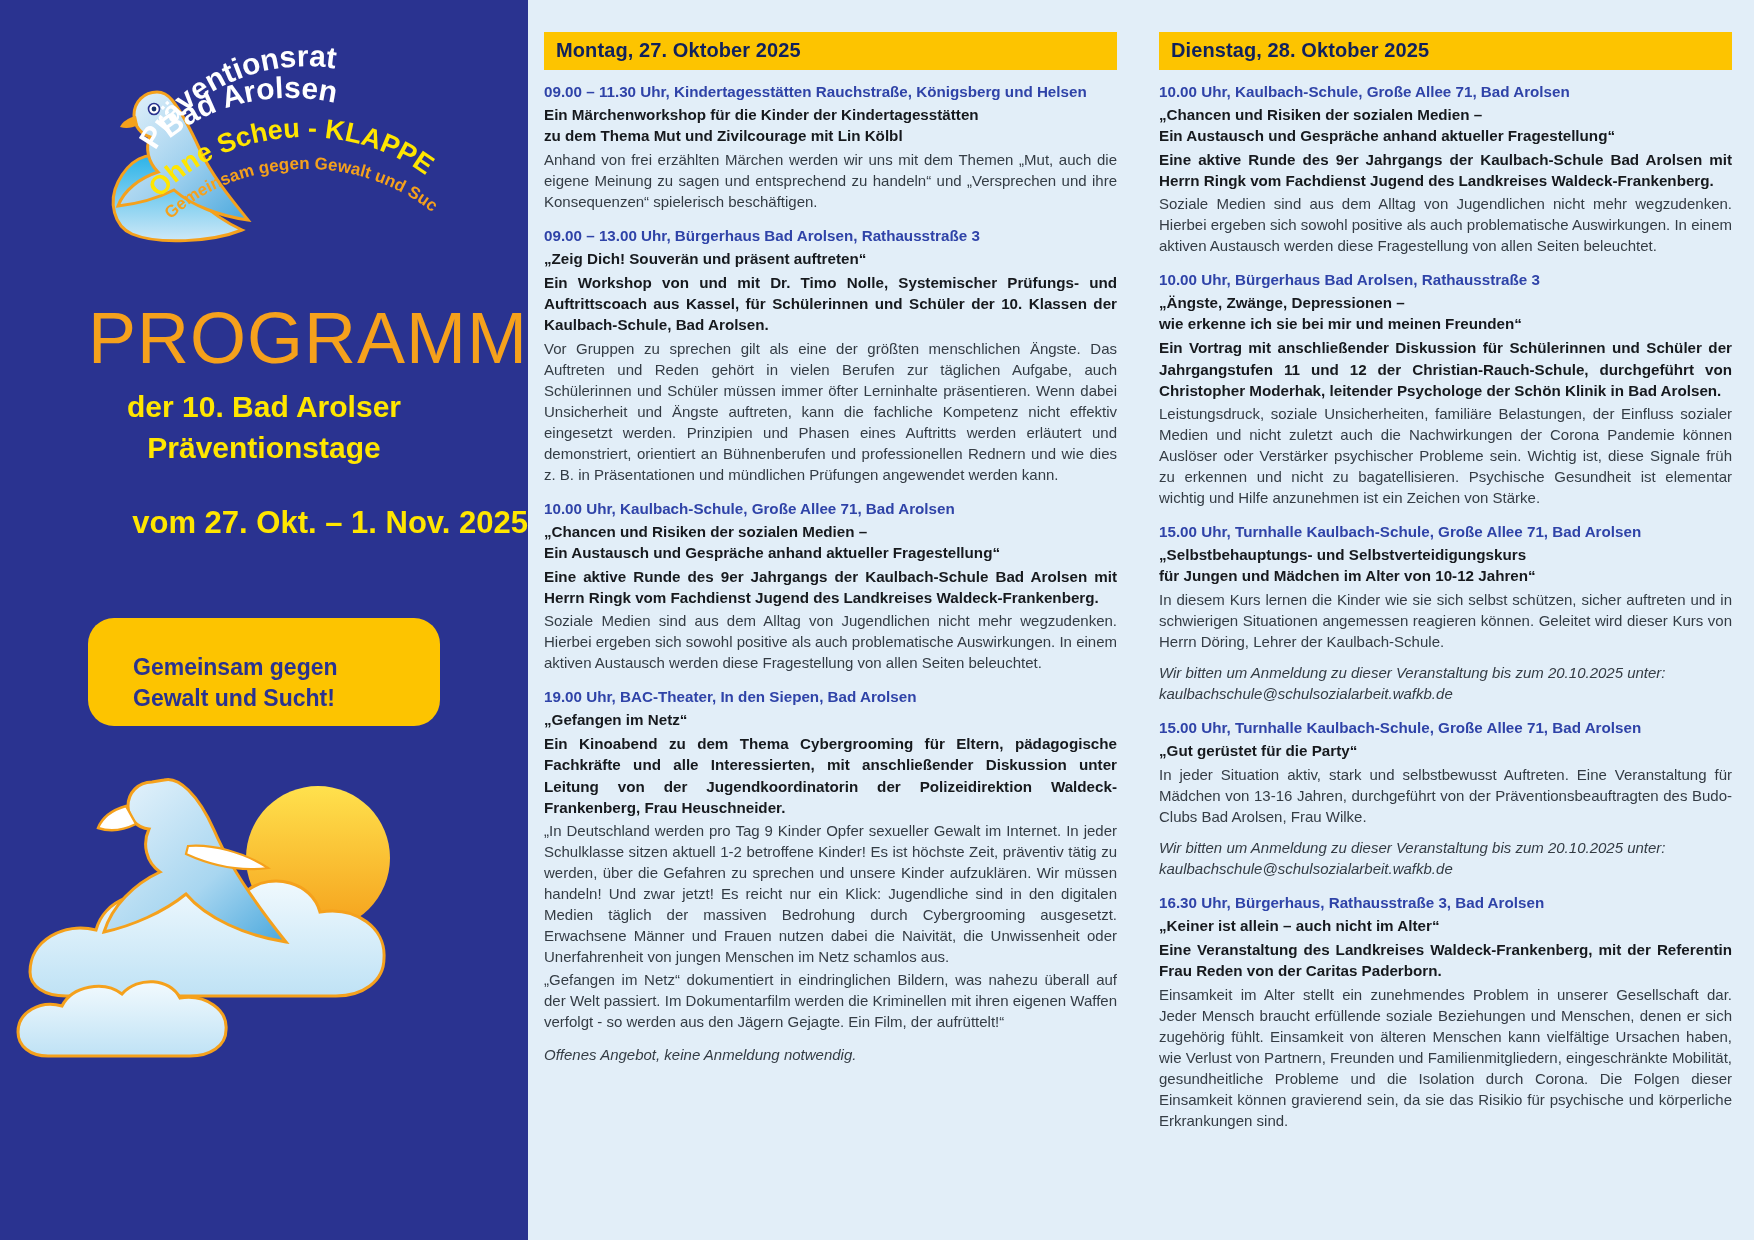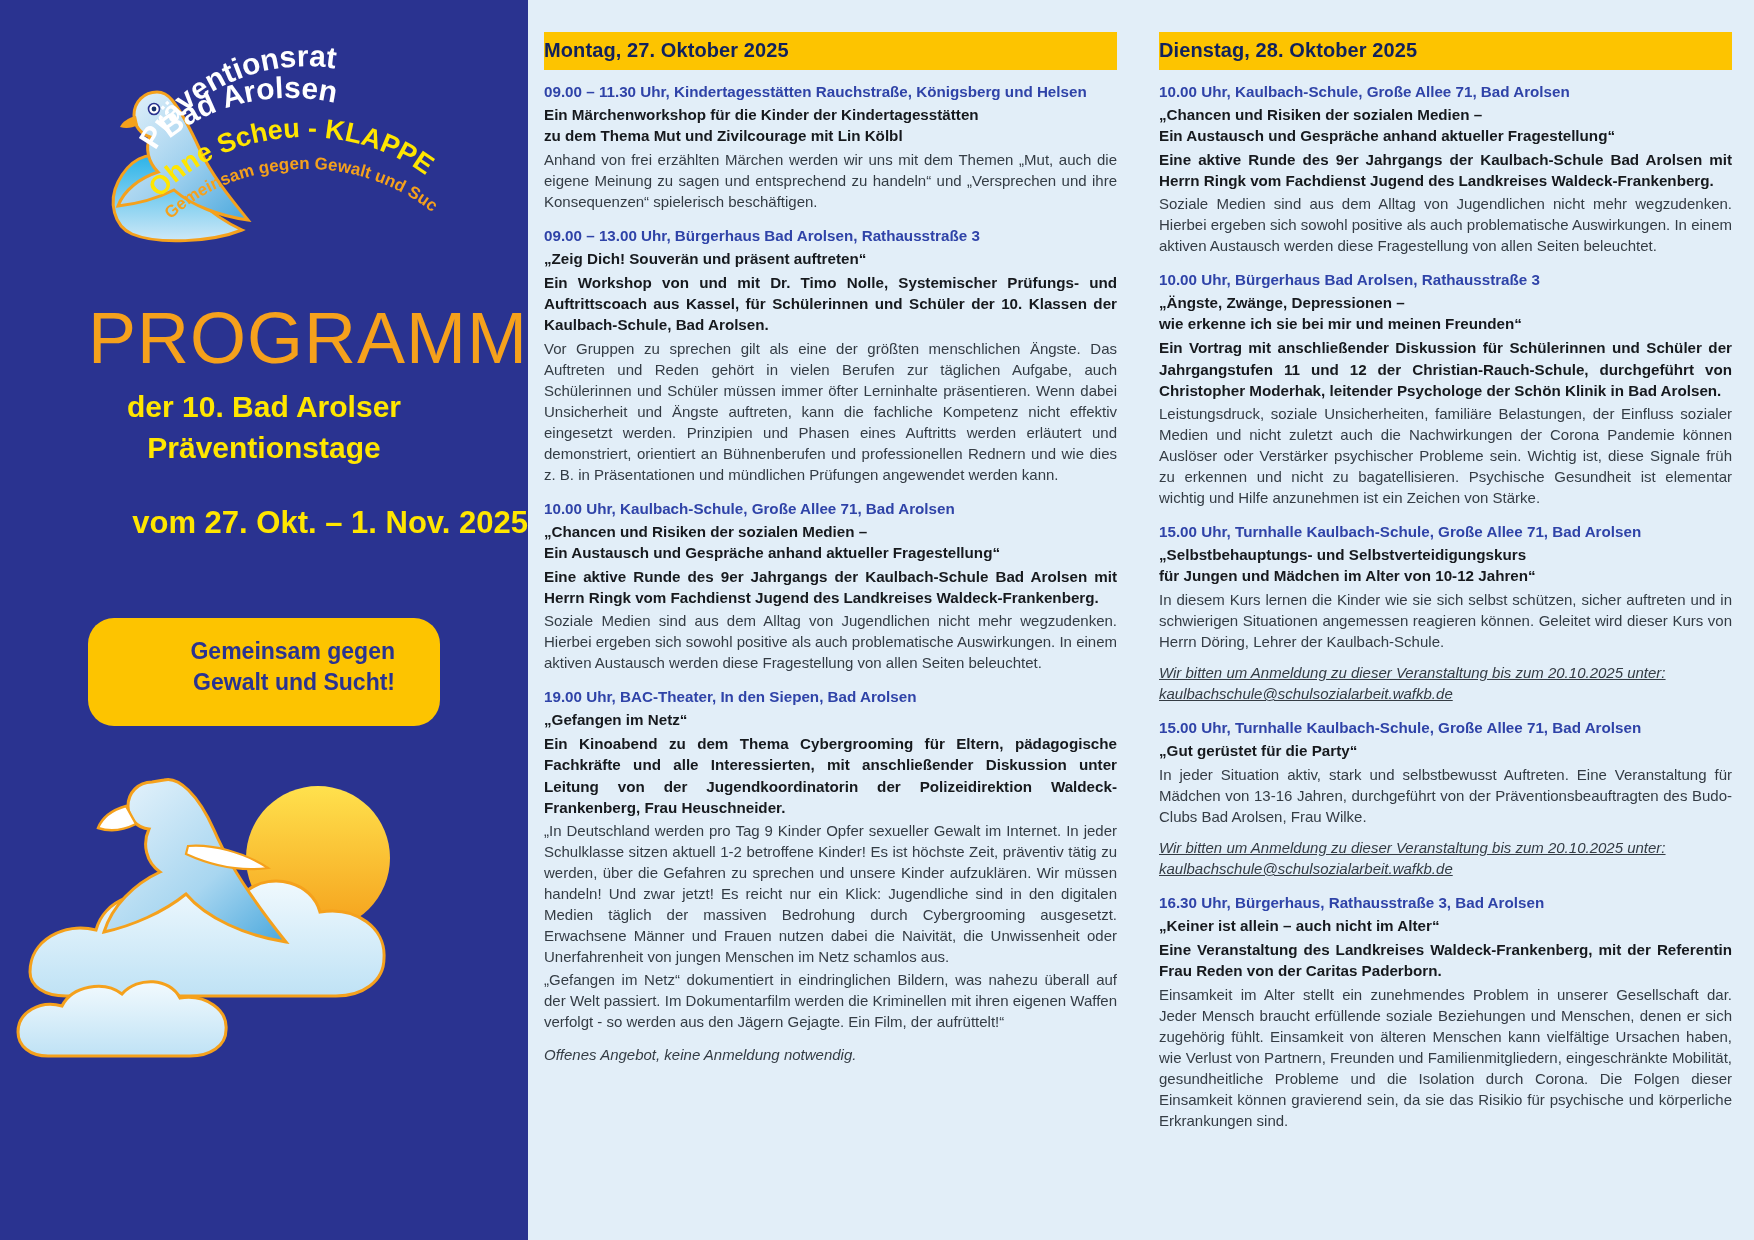--- a/index.html
+++ b/index.html
@@ -80,24 +80,24 @@
   .art-wrap {
     position: absolute;
     left: 0;
     top: 600px;
     width: 528px;
     height: 460px;
   }
   .art-svg { display: block; width: 528px; height: 460px; }
   .slogan {
     position: absolute;
-    top: 36px;
+    top: 52px;
     left: 133px;
     width: 262px;
-    text-align: right;
+    text-align: left;
     color: #2a3390;
     font-size: 23px;
     font-weight: bold;
     line-height: 1.33;
     pointer-events: none;
   }
 
   
   .columns {
     flex: 1;
@@ -108,21 +108,21 @@
   }
   .col {
     flex: 1 1 0;
     min-width: 0;
   }
   .day-header {
     background: #fdc400;
     color: #10215c;
     font-size: 20px;
     font-weight: bold;
-    padding: 7px 10px 8px 0;
+    padding: 7px 10px 8px 12px;
     letter-spacing: 0.1px;
     margin-bottom: 12px;
   }
   .event { margin-bottom: 14px; }
   .ev-when {
     color: #2f43a8;
     font-size: 15.2px;
     font-weight: bold;
     line-height: 1.38;
     margin-bottom: 2px;
@@ -147,21 +147,20 @@
     line-height: 1.40;
     text-align: justify;
     margin-top: 2px;
   }
   .ev-note {
     color: #343c44;
     font-size: 15px;
     font-style: italic;
     line-height: 1.40;
     margin-top: 10px;
-    text-decoration: underline;
   }
   .ev-foot {
     color: #343c44;
     font-size: 15px;
     font-style: italic;
     line-height: 1.40;
     margin-top: 12px;
   }
 </style>
 </head>

